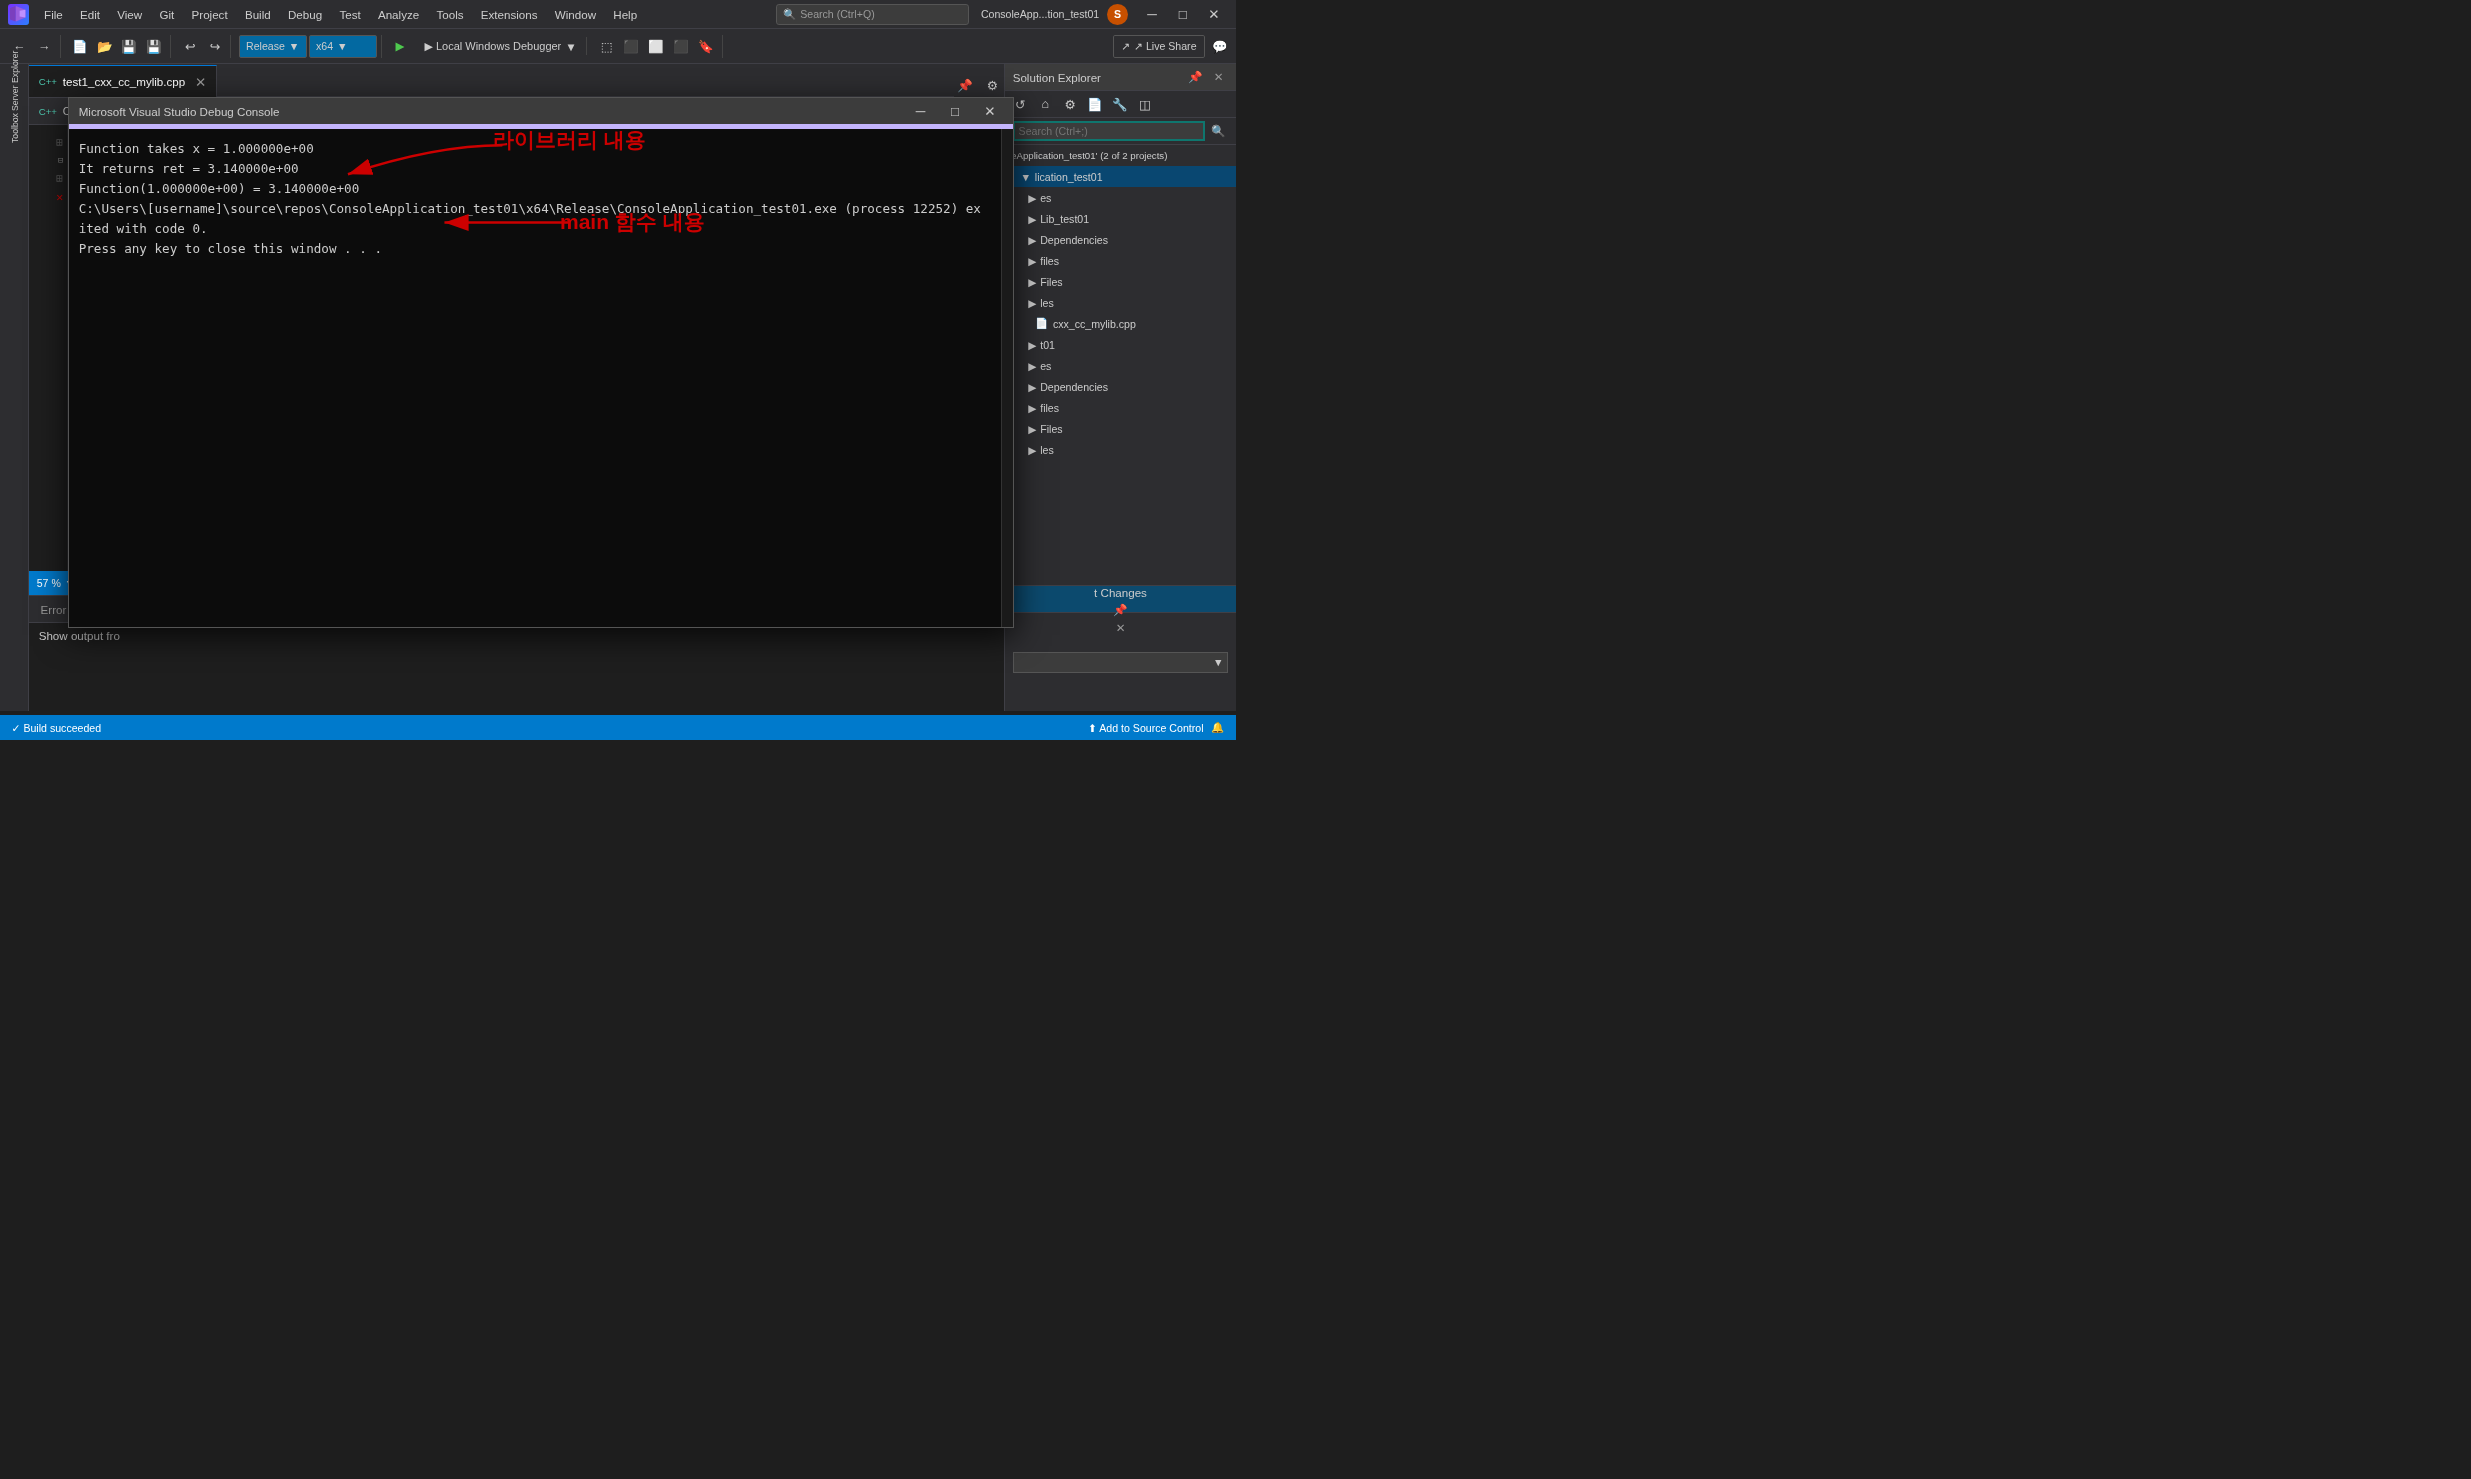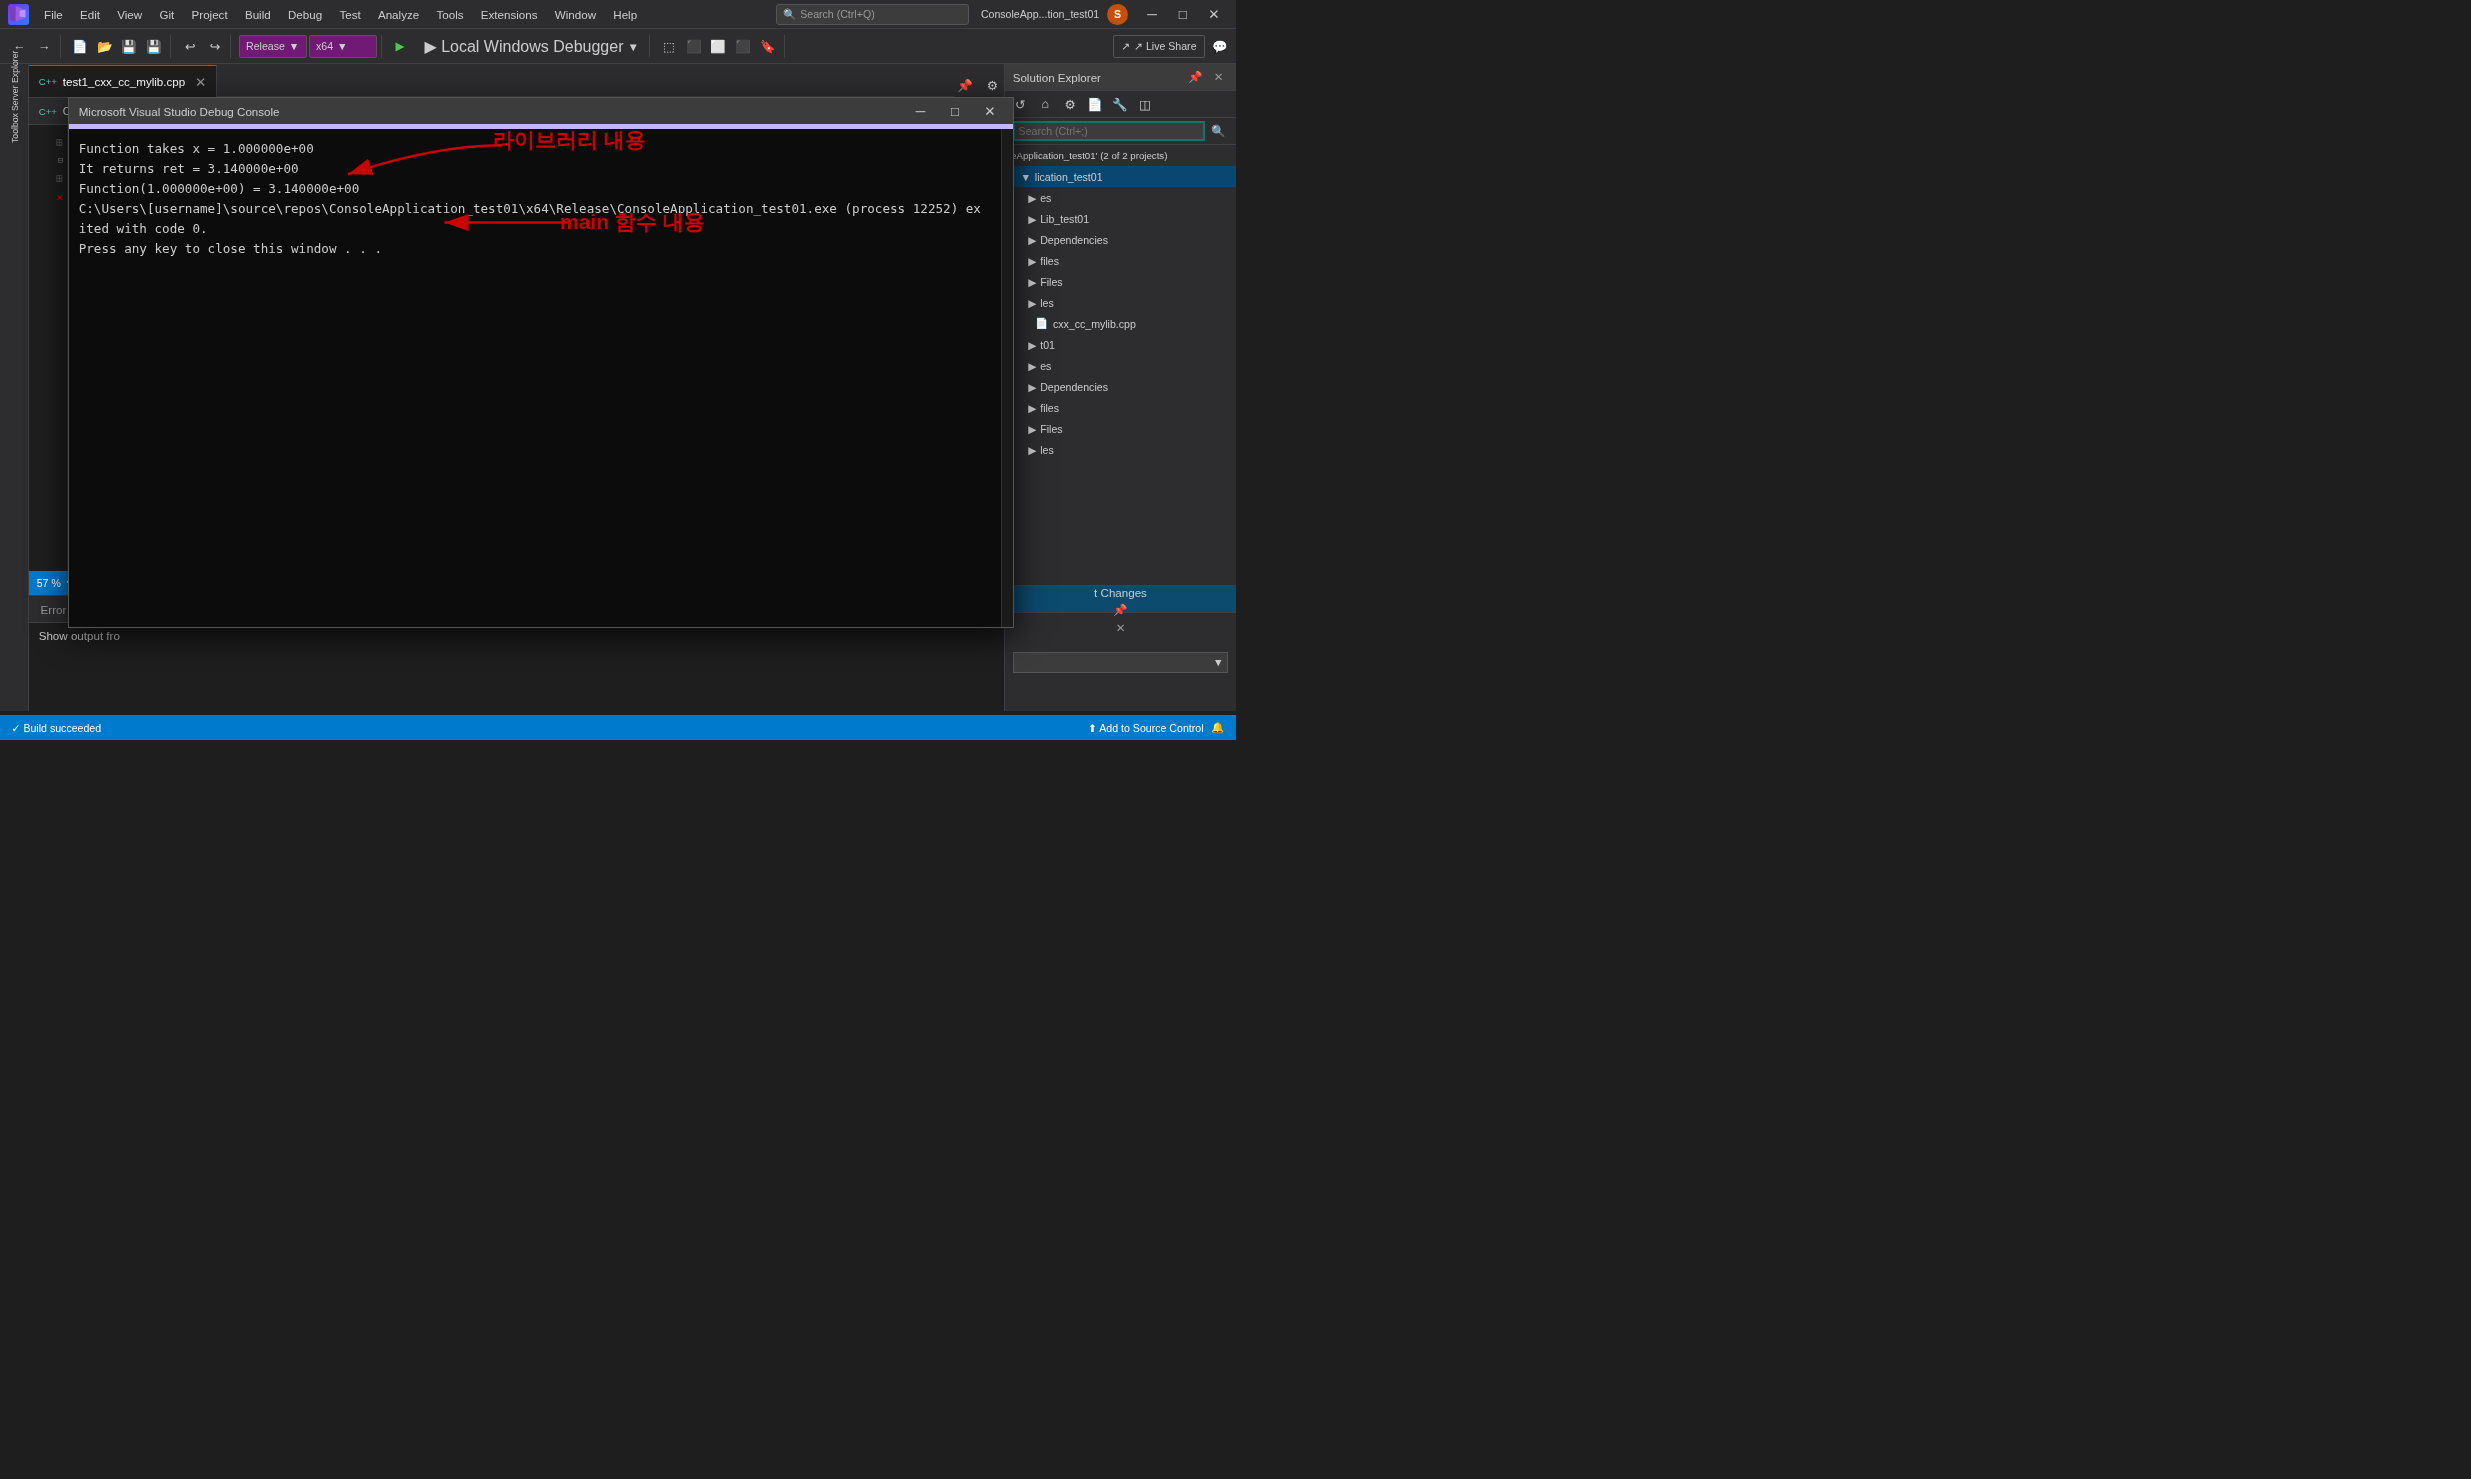--- a/index.html
+++ b/index.html
@@ -119,21 +119,21 @@
       height: 23px;
       display: flex;
       align-items: center;
       justify-content: center;
       color: #ccc;
       cursor: pointer;
       border-radius: 1.9px;
       font-size: 12.6px;
     }
     .tb-dropdown {
-      background: #701a75;
+      background: #0369a1;
       border: 1px solid #555;
       height: 23px;
       display: flex;
       align-items: center;
       padding: 0 5.8px;
       gap: 3.9px;
       color: #ccc;
       font-size: 10.6px;
       cursor: pointer;
       border-radius: 1.9px;
@@ -611,21 +611,21 @@
       <span>▼</span>
     </div>
     <div class="tb-dropdown">
       <span>x64</span>
       <span>▼</span>
     </div>
   </div>
   <div class="toolbar-group">
     <div class="run-btn">
       <span>▶</span>
-      <span style="color:#ccc;font-size:16px;padding-left:16px;">▶ Local Windows Debugger</span>
+      <span style="color:#ccc;font-size:11px;padding-left:16px;">▶ Local Windows Debugger</span>
       <span style="color:#ccc;">▼</span>
     </div>
   </div>
   <div class="toolbar-group">
     <div class="tb-btn">⬚</div>
     <div class="tb-btn">⬛</div>
     <div class="tb-btn">⬜</div>
     <div class="tb-btn">⬛</div>
     <div class="tb-btn">🔖</div>
   </div>

